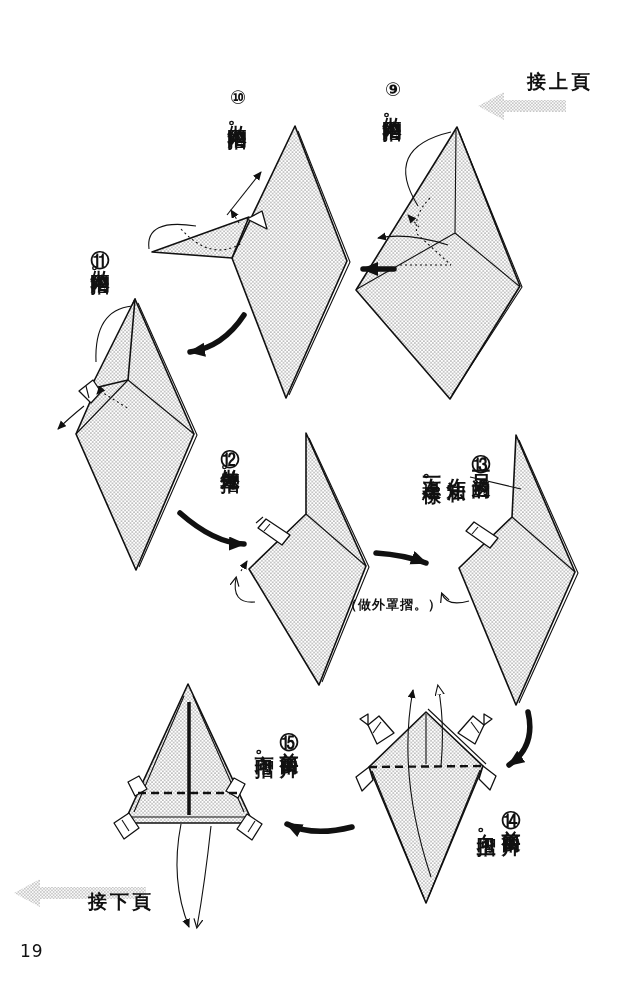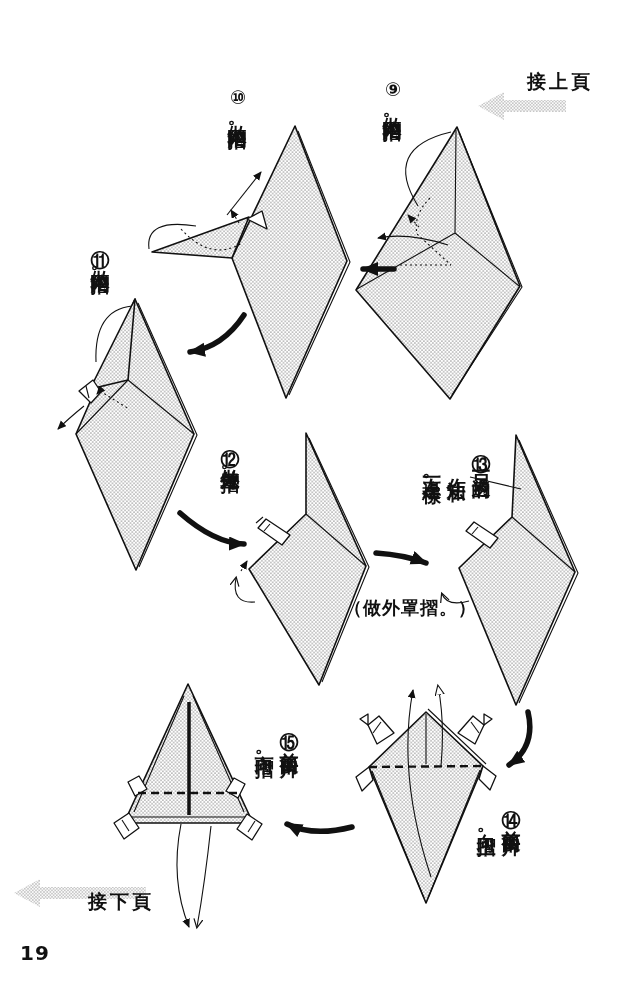--- a/index.html
+++ b/index.html
@@ -9,25 +9,25 @@
   }
   .diagram-svg{position:absolute;left:0;top:0;}
   
   .vlabel{
     position:absolute;writing-mode:vertical-rl;text-orientation:upright;
     font-size:19px;font-weight:700;letter-spacing:2px;line-height:1.3;
     white-space:nowrap;
   }
   .vline{display:block;}
   .vline.cont{padding-top:25px;}
-  .hnote{position:absolute;left:344px;top:596px;font-size:18px;font-weight:700;letter-spacing:1px;}
+  .hnote{position:absolute;left:344px;top:596px;font-size:13px;font-weight:700;letter-spacing:1px;}
   .plink{position:absolute;font-size:19px;font-weight:700;letter-spacing:3px;}
   .plink.prev{left:527px;top:69px;text-align:center;}
   .plink.next{left:88px;top:889px;}
-  .pnum{position:absolute;left:20px;top:941px;font-size:20px;font-weight:700;letter-spacing:1px;}
+  .pnum{position:absolute;left:20px;top:941px;font-size:17px;font-weight:400;letter-spacing:1px;}
   
   .paper{fill:url(#ht);stroke:#111;stroke-width:1.6;stroke-linejoin:round;}
   .white{fill:#fff;stroke:#111;stroke-width:1.3;stroke-linejoin:round;}
   .thin{fill:none;stroke:#111;stroke-width:1.1;}
   .dotted{fill:none;stroke:#111;stroke-width:1.1;stroke-dasharray:2 3;}
   .dashB{fill:none;stroke:#111;stroke-width:2.4;stroke-dasharray:8 5;}
   .thick{fill:none;stroke:#111;stroke-width:5.5;stroke-linecap:round;}
   .spine{fill:none;stroke:#111;stroke-width:3.5;}
 </style>
 </head>

